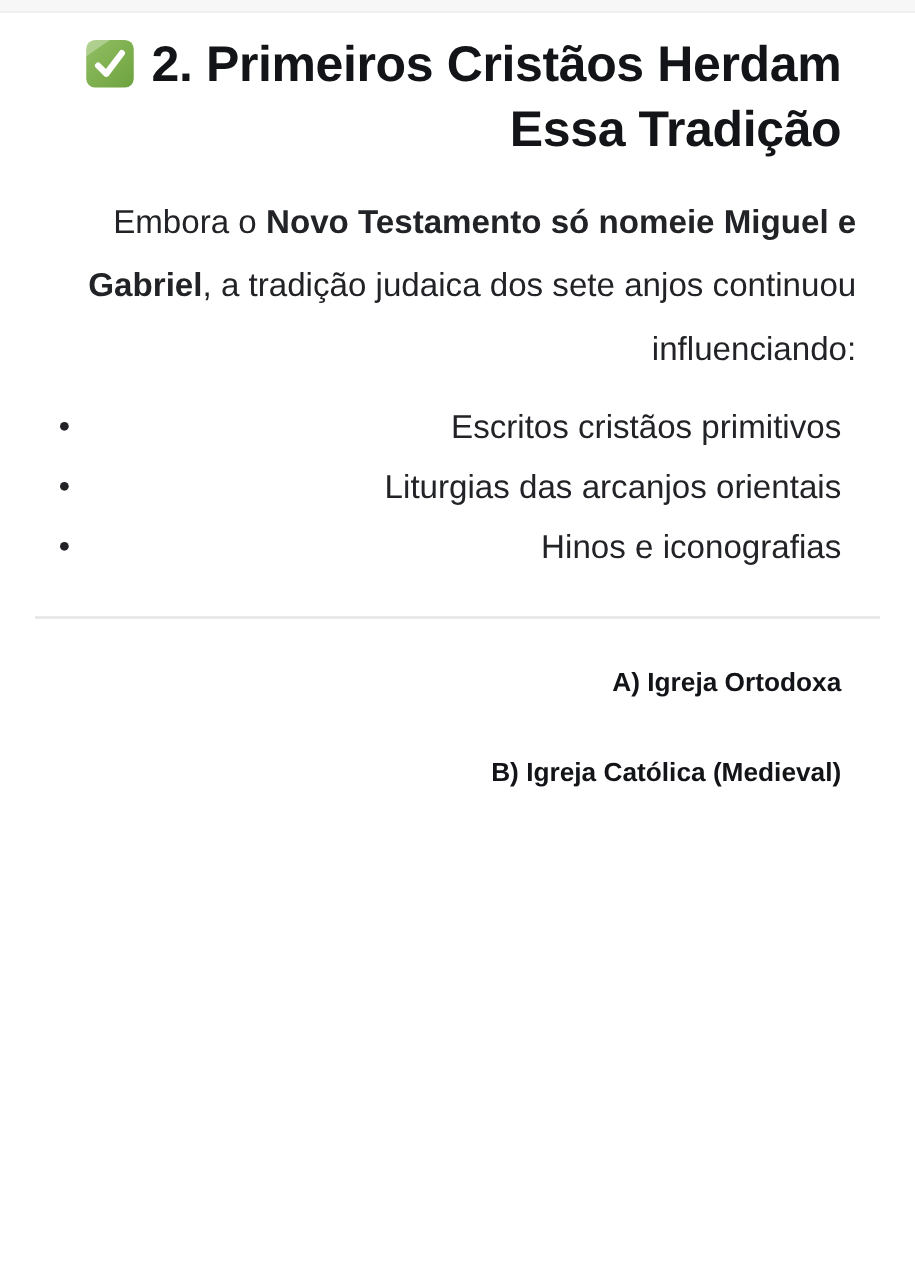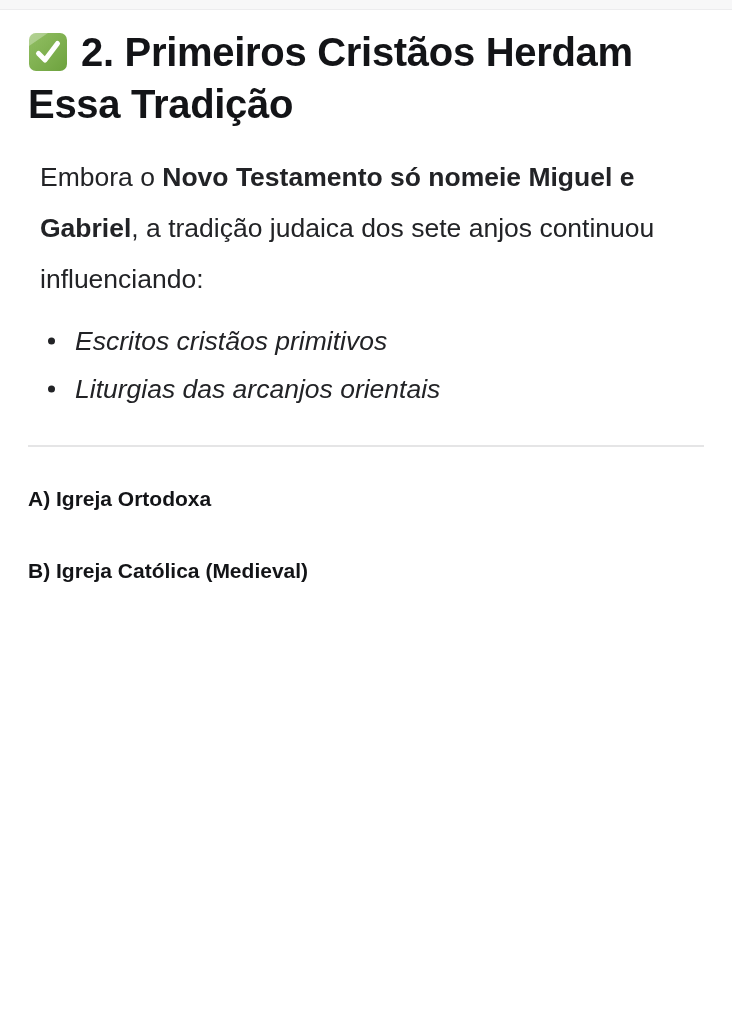--- a/index.html
+++ b/index.html
@@ -17,20 +17,21 @@
     font-family:"Liberation Sans","DejaVu Sans",sans-serif;
     color:var(--text);
   }
   .top-strip{
     height:10px;
     background:var(--strip);
     border-bottom:1px solid var(--strip-border);
   }
   .content{
     padding:0 28px;
+    text-align:right;
   }
   .content > *{max-width:645px;}
   h2.sec{
     font-size:40px;
     line-height:52px;
     font-weight:700;
     color:var(--heading);
     margin-top:16px;
     margin-bottom:22px;
     letter-spacing:-0.3px;
@@ -50,21 +51,20 @@
   p.body strong{font-weight:700;}
   ul.bullets{
     list-style:none;
     margin-top:4px;
     font-size:26.5px;
   }
   ul.bullets li{
     position:relative;
     padding-left:47px;
     line-height:48px;
-    font-style:italic;
   }
   ul.bullets li::before{
     content:"";
     position:absolute;
     left:20px;top:50%;
     width:7px;height:7px;
     border-radius:50%;
     background:var(--text);
     transform:translateY(-50%);
   }
@@ -103,20 +103,21 @@
         <rect x="1" y="1" width="38" height="38" rx="7" fill="url(#emojiGrad)"></rect>
         <path d="M1 14 L1 8 Q1 1 8 1 L20 1 Z" fill="rgba(255,255,255,0.30)"></path>
         <path d="M10.5 21.5 L17 28 L29.5 11.5" fill="none" stroke="#ffffff" stroke-width="5" stroke-linecap="round" stroke-linejoin="round"></path>
       </svg></span><span>2. Primeiros Cristãos Herdam Essa Tradição</span></h2>
 
   <p class="body"><span>Embora o </span><strong>Novo Testamento só nomeie Miguel e Gabriel</strong><span>, a tradição judaica dos sete anjos continuou influenciando:</span></p>
 
   <ul class="bullets">
       <li>Escritos cristãos primitivos</li>
       <li>Liturgias das arcanjos orientais</li>
+      <li>Hinos e iconografias</li>
     </ul>
 
   <hr class="divider">
 
 
   <h3 class="sub">A) Igreja Ortodoxa</h3>
 
   <h3 class="sub">B) Igreja Católica (Medieval)</h3>
 
 </div>

